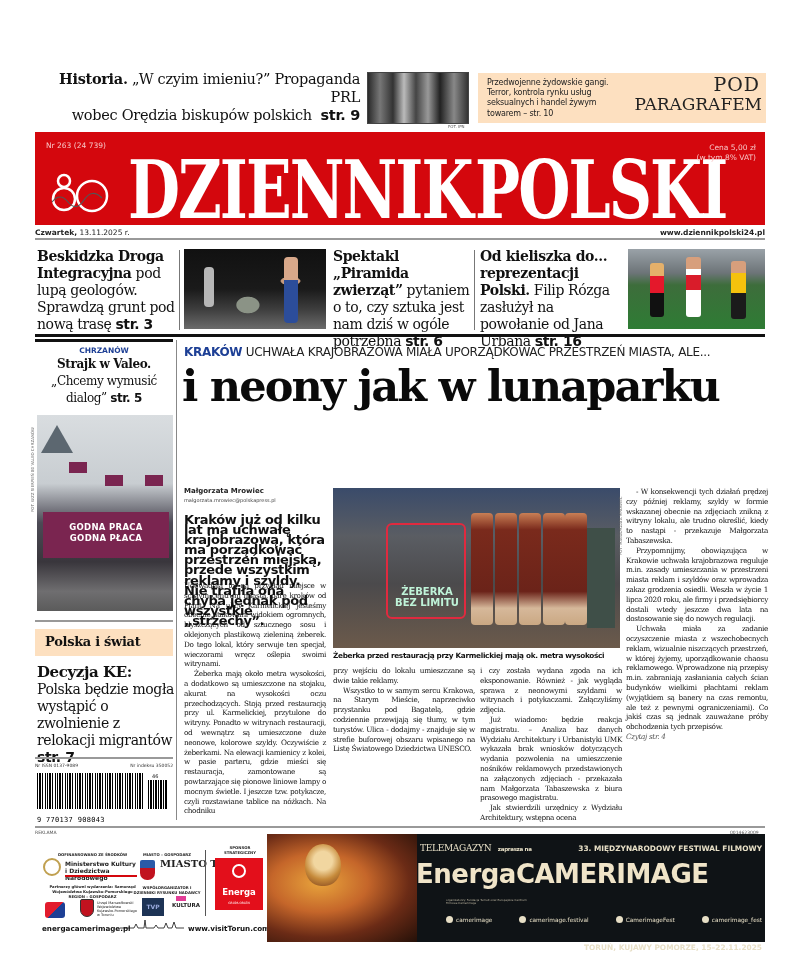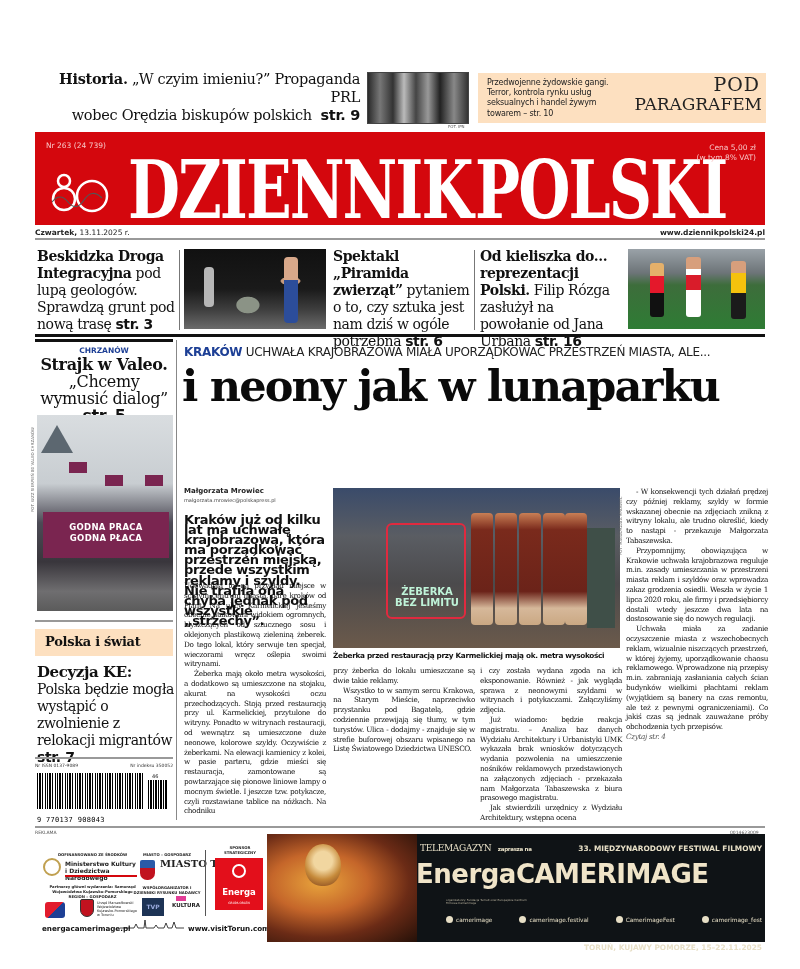--- a/index.html
+++ b/index.html
@@ -42,21 +42,21 @@
   .t-kielisz { left: 480px; top: 248px; width: 142px; font-size: 14px; line-height: 17px; letter-spacing: -0.4px; }
   .ph-football { left: 628px; top: 249px; width: 137px; height: 80px; background: linear-gradient(180deg,#9aa2a8 0%,#6d7478 30%,#3d6d3b 45%,#2e7c34 100%); }
   .ph-football .p1 { position:absolute; left: 22px; top: 14px; width: 14px; height: 54px; background: linear-gradient(180deg,#e4b06a 0 25%,#e4182b 25% 55%,#111 55% 100%); border-radius: 3px; }
   .ph-football .p2 { position:absolute; left: 58px; top: 8px; width: 15px; height: 60px; background: linear-gradient(180deg,#d79f7c 0 20%,#fff 20% 30%,#d91c2a 30% 55%,#fff 55% 100%); border-radius: 3px; }
   .ph-football .p3 { position:absolute; left: 103px; top: 12px; width: 15px; height: 58px; background: linear-gradient(180deg,#d79f7c 0 20%,#f5c20d 20% 55%,#1b1b1b 55% 100%); border-radius: 3px; }
 
   .rule-h { left: 35px; height: 3px; background: #111; }
 
   
   .chrz-lbl { left: 35px; top: 346px; width: 138px; text-align: center; font-family: "DejaVu Sans", sans-serif; font-weight: bold; font-size: 7.5px; color: #1d3f95; }
-  .chrz-title { left: 35px; top: 356px; width: 138px; text-align: center; font-size: 16px; line-height: 17px; letter-spacing: -0.4px; }
+  .chrz-title { left: 35px; top: 356px; width: 138px; text-align: center; font-size: 12px; line-height: 17px; letter-spacing: -0.4px; }
   .chrz-title b { font-weight: bold; }
   .ph-strike { left: 37px; top: 415px; width: 136px; height: 196px; background: linear-gradient(180deg,#d9dde0 0%,#c8cdd1 35%,#4c4a55 55%,#39363c 75%,#6f6e70 90%,#5b5b5b 100%); overflow: hidden; }
   .ph-strike .banner { position:absolute; left: 6px; top: 97px; width: 126px; height: 46px; background: #7a2550; color: #fff; font-family: "DejaVu Sans", sans-serif; font-size: 8.5px; line-height: 11px; text-align: center; padding-top: 10px; font-weight: bold; letter-spacing: 0.3px; }
   .ph-strike .sign { position:absolute; top: 47px; width: 18px; height: 11px; background: #7a2550; }
   .ph-strike .tri { position:absolute; left: 4px; top: 10px; width: 0; height: 0; border-left: 16px solid transparent; border-right: 16px solid transparent; border-bottom: 28px solid #5c6770; }
   .strike-credit { left: 30px; top: 512px; font-family: "DejaVu Sans", sans-serif; font-size: 4px; color: #666; transform: rotate(-90deg); transform-origin: left top; white-space: nowrap; }
 
   .pw-box { left: 35px; top: 629px; width: 138px; height: 27px; background: #fde0c0; }
   .pw-label { left: 45px; top: 634px; font-weight: bold; font-size: 13px; letter-spacing: -0.3px; }
   .ke-title { left: 37px; top: 664px; width: 140px; font-size: 14px; line-height: 17px; letter-spacing: -0.4px; }
@@ -263,21 +263,21 @@
   <div class="rib" style="left:162px;"></div>
   <div class="rib" style="left:186px;"></div>
   <div class="rib" style="left:210px;"></div>
   <div class="rib" style="left:232px;"></div>
   <div class="board"></div>
 </div>
 <div class="abs ribs-credit">FOT. MAŁGORZATA MROWIEC</div>
 <div class="abs caption">Żeberka przed restauracją przy Karmelickiej mają ok. metra wysokości</div>
 
 <div class="abs bodycol col2">
-  <p class="noind">przy żeberka do lokalu umieszczane są dwie takie reklamy.</p>
+  <p class="noind">przy wejściu do lokalu umieszczane są dwie takie reklamy.</p>
   <p>Wszystko to w samym sercu Krakowa, na Starym Mieście, naprzeciwko przystanku pod Bagatelą, gdzie codziennie przewijają się tłumy, w tym turystów. Ulica - dodajmy - znajduje się w strefie buforowej obszaru wpisanego na Listę Światowego Dziedzictwa UNESCO.</p>
 </div>
 <div class="abs bodycol col3">
   <p class="noind">i czy została wydana zgoda na ich eksponowanie. Również - jak wygląda sprawa z neonowymi szyldami w witrynach i potykaczami. Załączyliśmy zdjęcia.</p>
   <p>Już wiadomo: będzie reakcja magistratu. – Analiza baz danych Wydziału Architektury i Urbanistyki UMK wykazała brak wniosków dotyczących wydania pozwolenia na umieszczenie nośników reklamowych przedstawionych na załączonych zdjęciach - przekazała nam Małgorzata Tabaszewska z biura prasowego magistratu.</p>
   <p>Jak stwierdzili urzędnicy z Wydziału Architektury, wstępna ocena</p>
 </div>
 <div class="abs bodycol col4">
   <p>- W konsekwencji tych działań prędzej czy później reklamy, szyldy w formie wskazanej obecnie na zdjęciach znikną z witryny lokalu, ale trudno określić, kiedy to nastąpi - przekazuje Małgorzata Tabaszewska.</p>
   <p>Przypomnijmy, obowiązująca w Krakowie uchwała krajobrazowa reguluje m.in. zasady umieszczania w przestrzeni miasta reklam i szyldów oraz wprowadza zakaz grodzenia osiedli. Weszła w życie 1 lipca 2020 roku, ale firmy i przedsiębiorcy dostali wtedy jeszcze dwa lata na dostosowanie się do nowych regulacji.</p>

